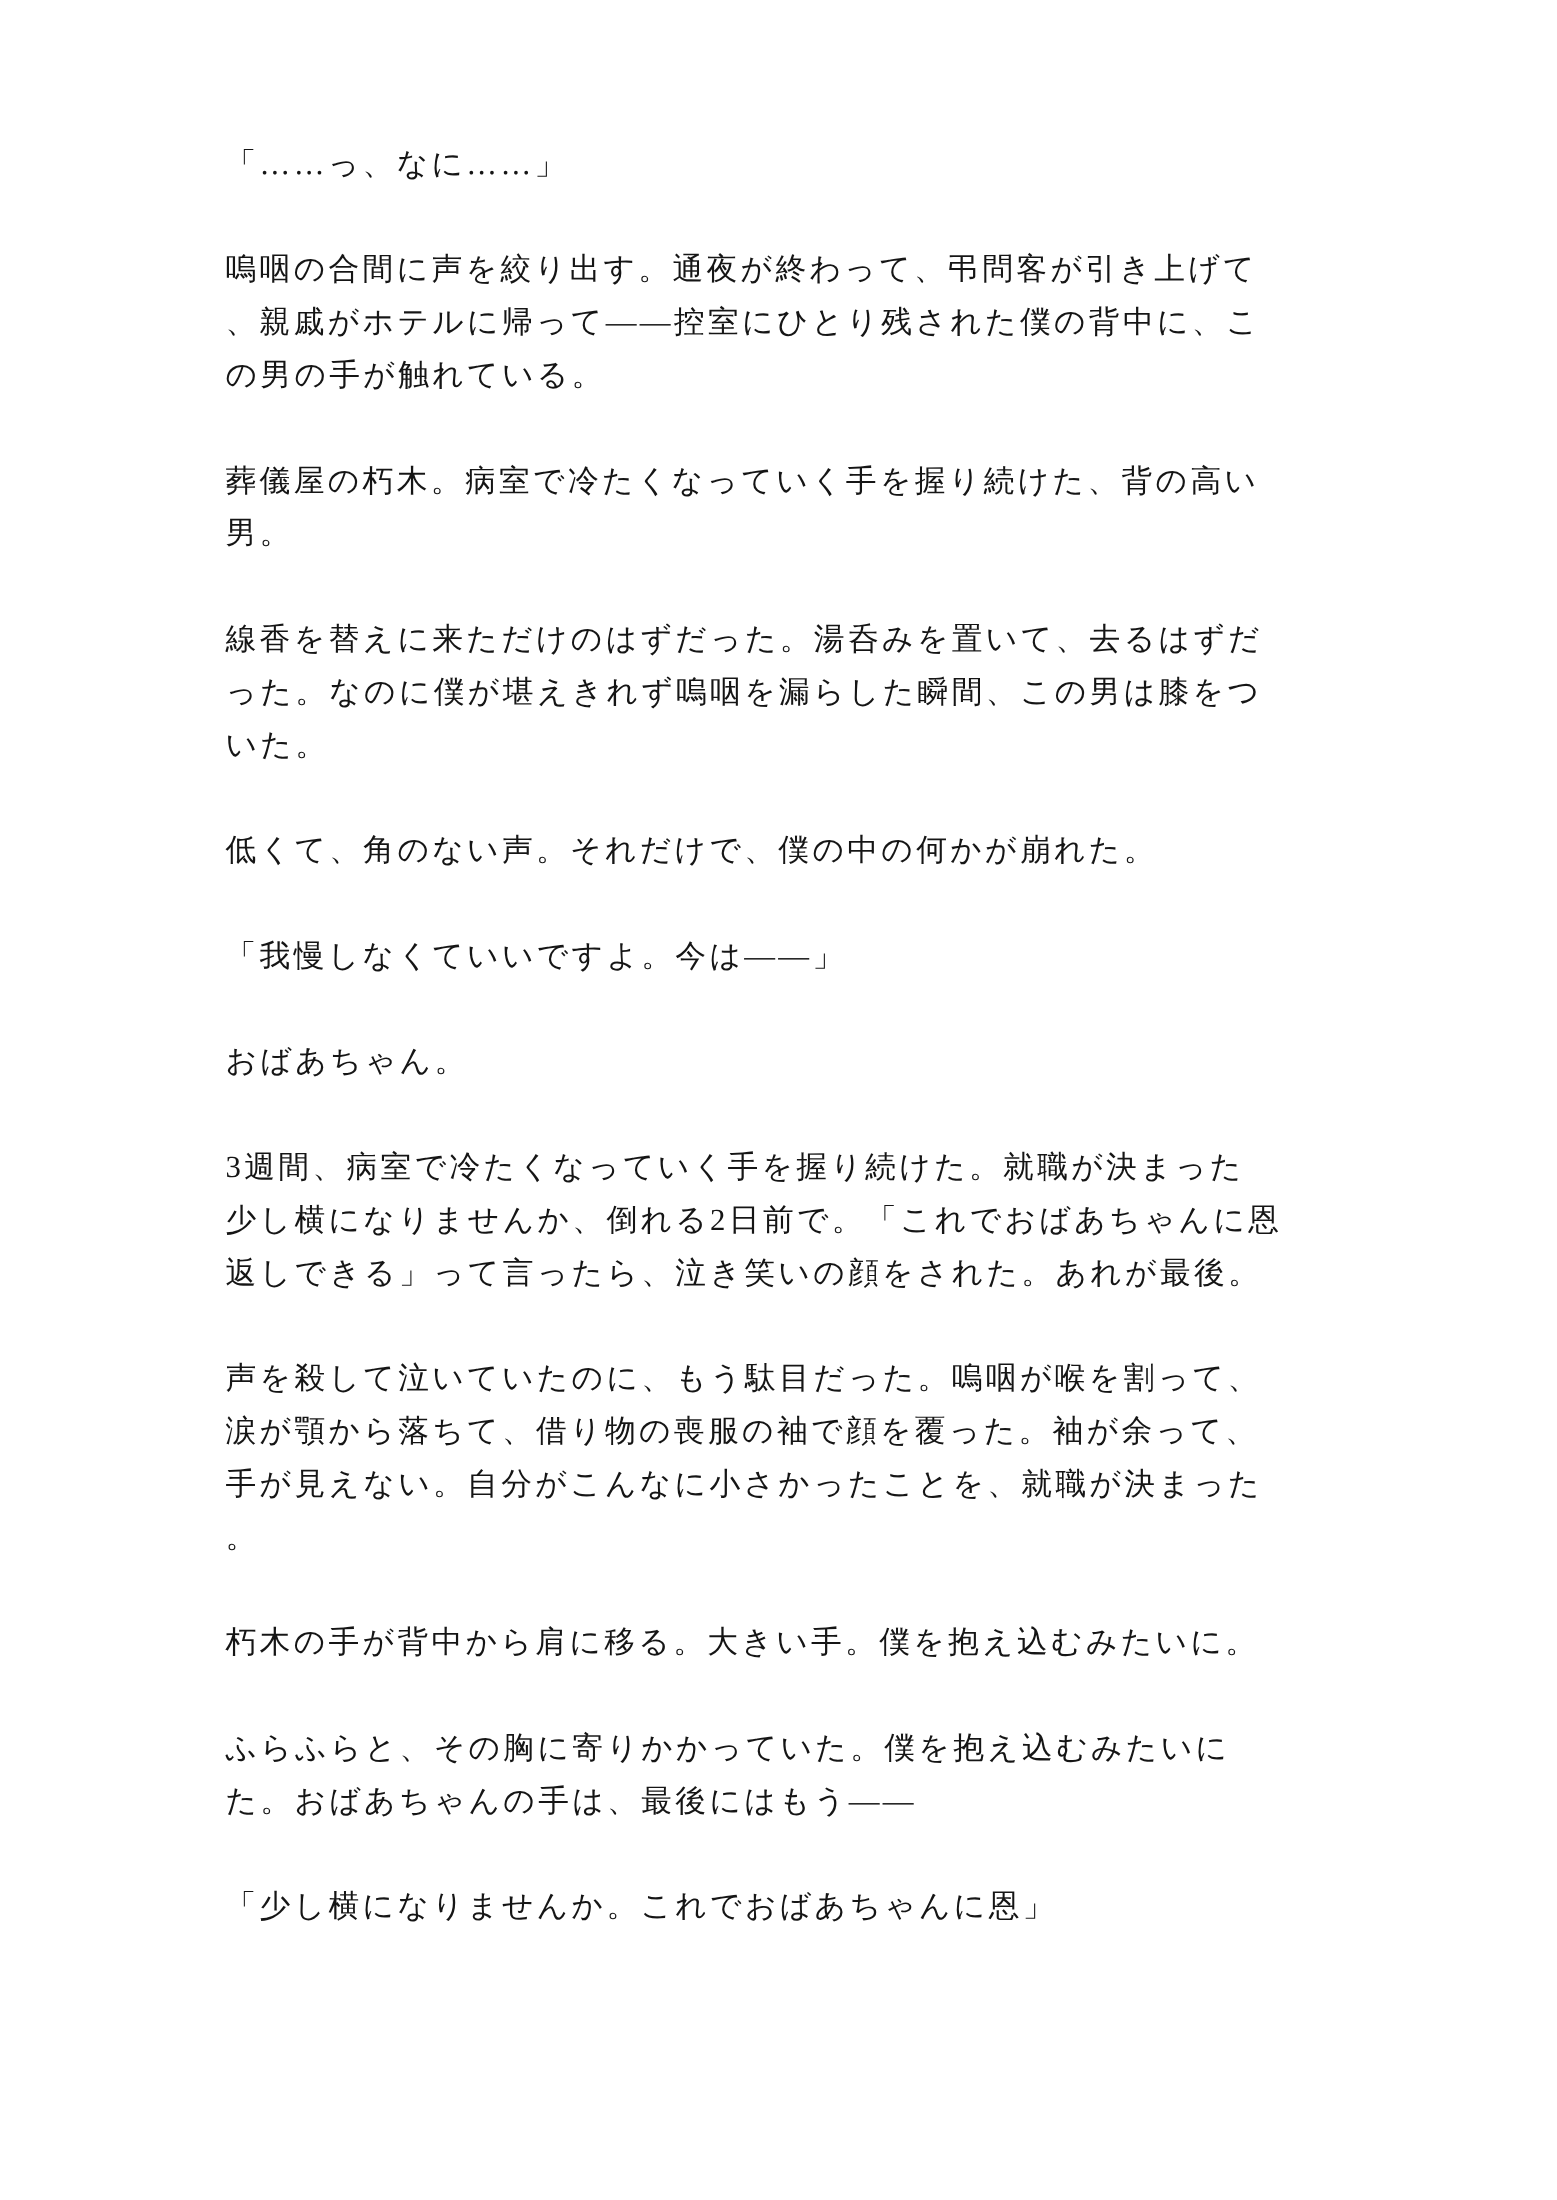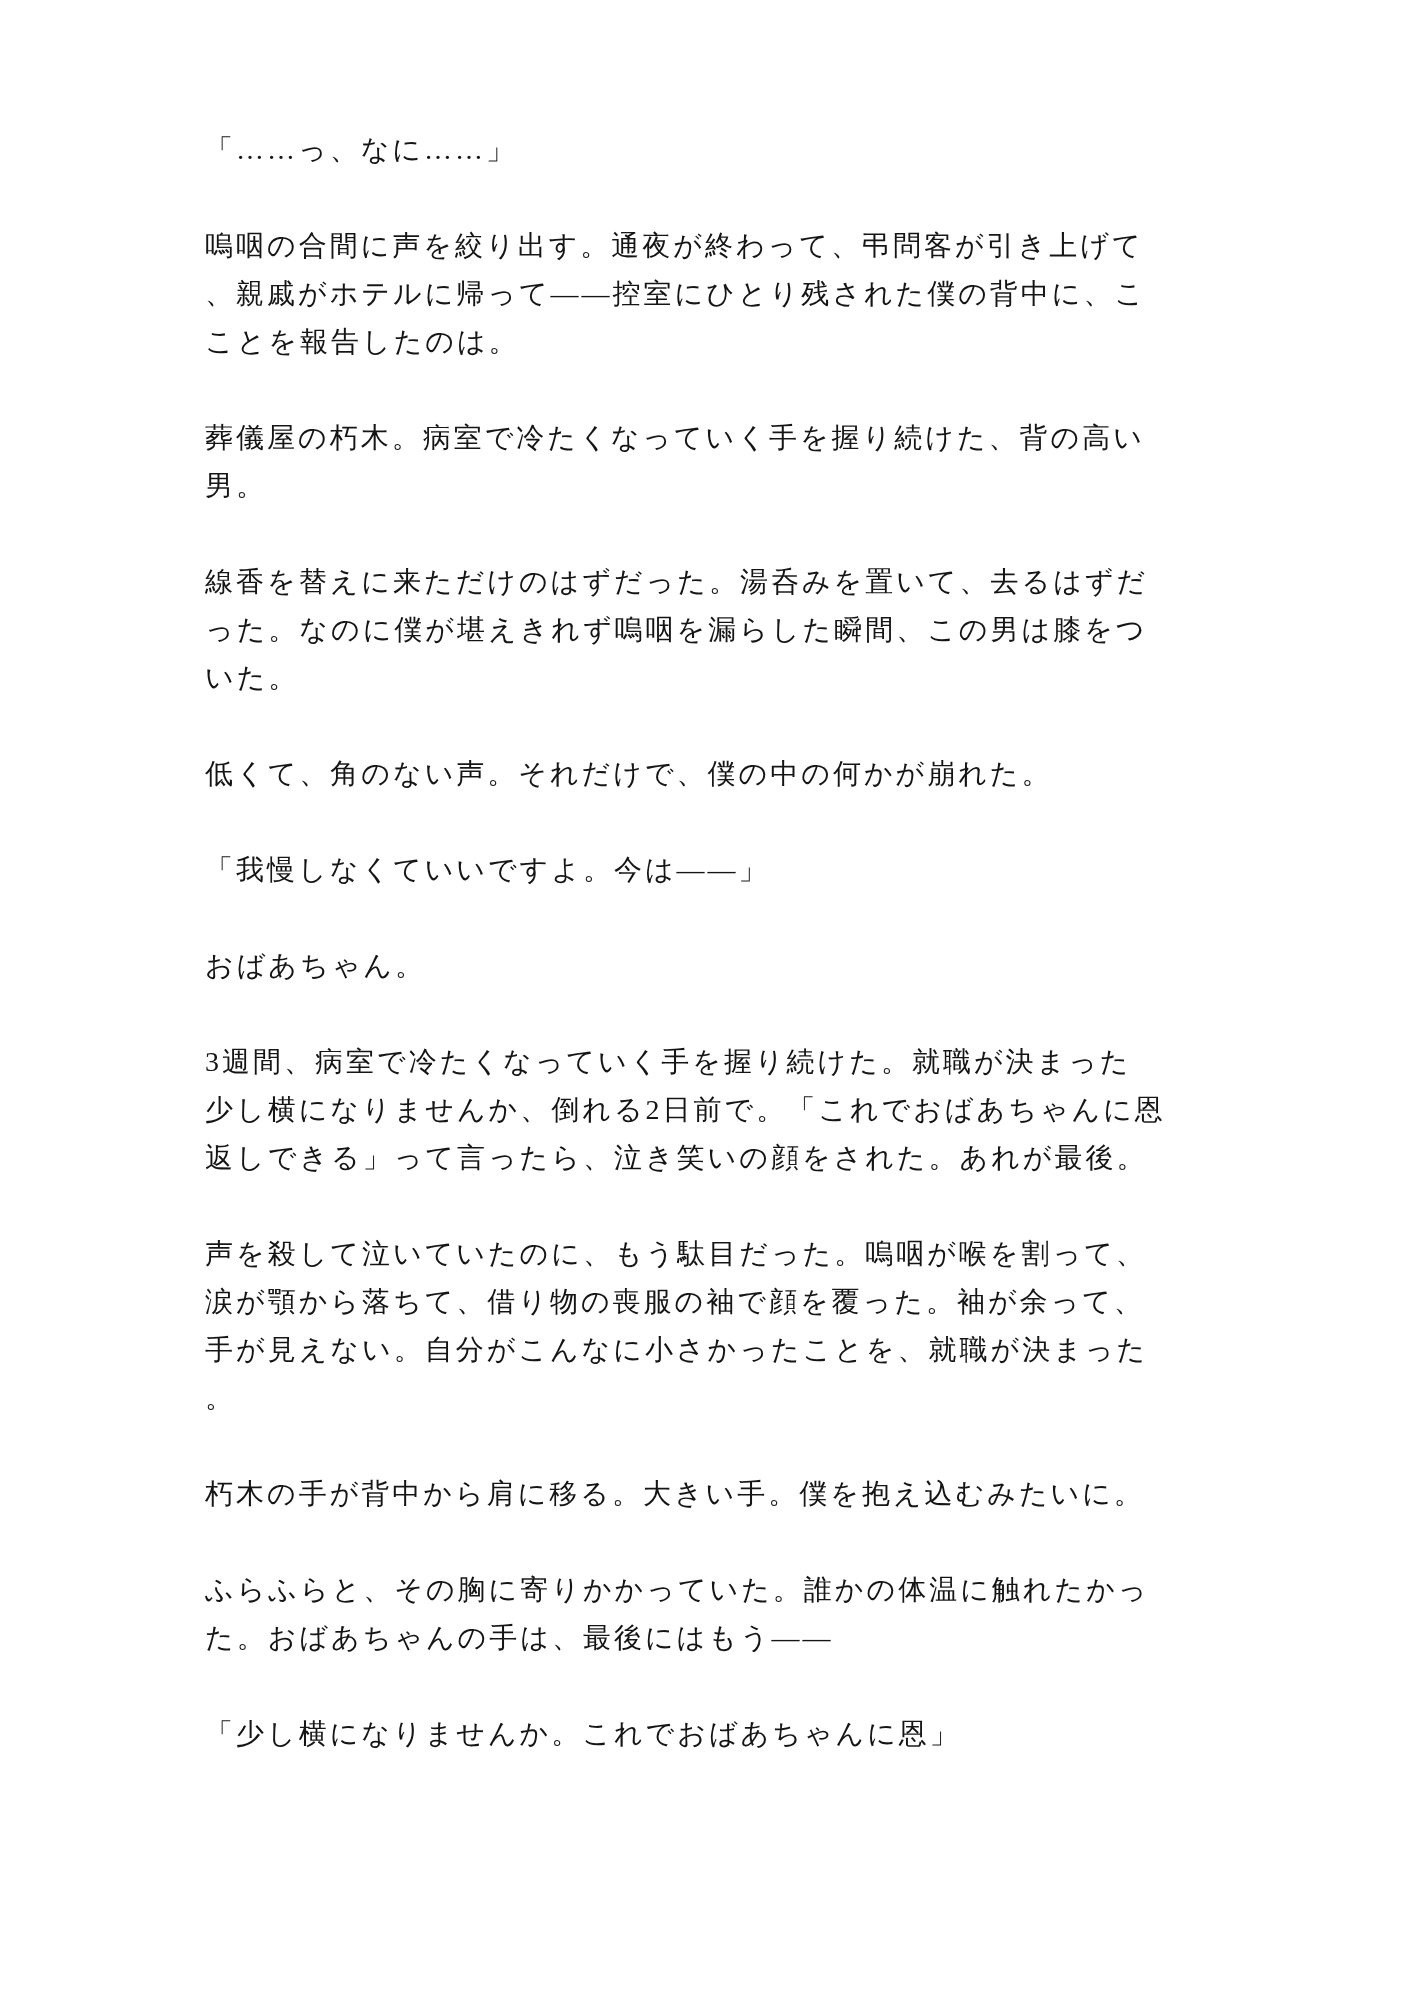--- a/index.html
+++ b/index.html
@@ -36,34 +36,34 @@
   }
 </style>
 </head>
 <body>
 
 <main class="page">
   <article class="story">
     <p>「……っ、なに……」</p>
     <p>嗚咽の合間に声を絞り出す。通夜が終わって、弔問客が引き上げて
 、親戚がホテルに帰って——控室にひとり残された僕の背中に、こ
-ことを報告したのは。</p>
+の男の手が触れている。</p>
     <p>葬儀屋の朽木。病室で冷たくなっていく手を握り続けた、背の高い
 男。</p>
     <p>線香を替えに来ただけのはずだった。湯呑みを置いて、去るはずだ
 った。なのに僕が堪えきれず嗚咽を漏らした瞬間、この男は膝をつ
 いた。</p>
     <p>低くて、角のない声。それだけで、僕の中の何かが崩れた。</p>
     <p>「我慢しなくていいですよ。今は——」</p>
     <p>おばあちゃん。</p>
     <p>3週間、病室で冷たくなっていく手を握り続けた。就職が決まった
 少し横になりませんか、倒れる2日前で。「これでおばあちゃんに恩
 返しできる」って言ったら、泣き笑いの顔をされた。あれが最後。</p>
     <p>声を殺して泣いていたのに、もう駄目だった。嗚咽が喉を割って、
 涙が顎から落ちて、借り物の喪服の袖で顔を覆った。袖が余って、
 手が見えない。自分がこんなに小さかったことを、就職が決まった
 。</p>
     <p>朽木の手が背中から肩に移る。大きい手。僕を抱え込むみたいに。</p>
-    <p>ふらふらと、その胸に寄りかかっていた。誰かの体温に触れたかっ
+    <p>ふらふらと、その胸に寄りかかっていた。僕を抱え込むみたいに
 た。おばあちゃんの手は、最後にはもう——</p>
     <p>「少し横になりませんか。これでおばあちゃんに恩」</p>
   </article>
 </main>
 
 </body></html>

